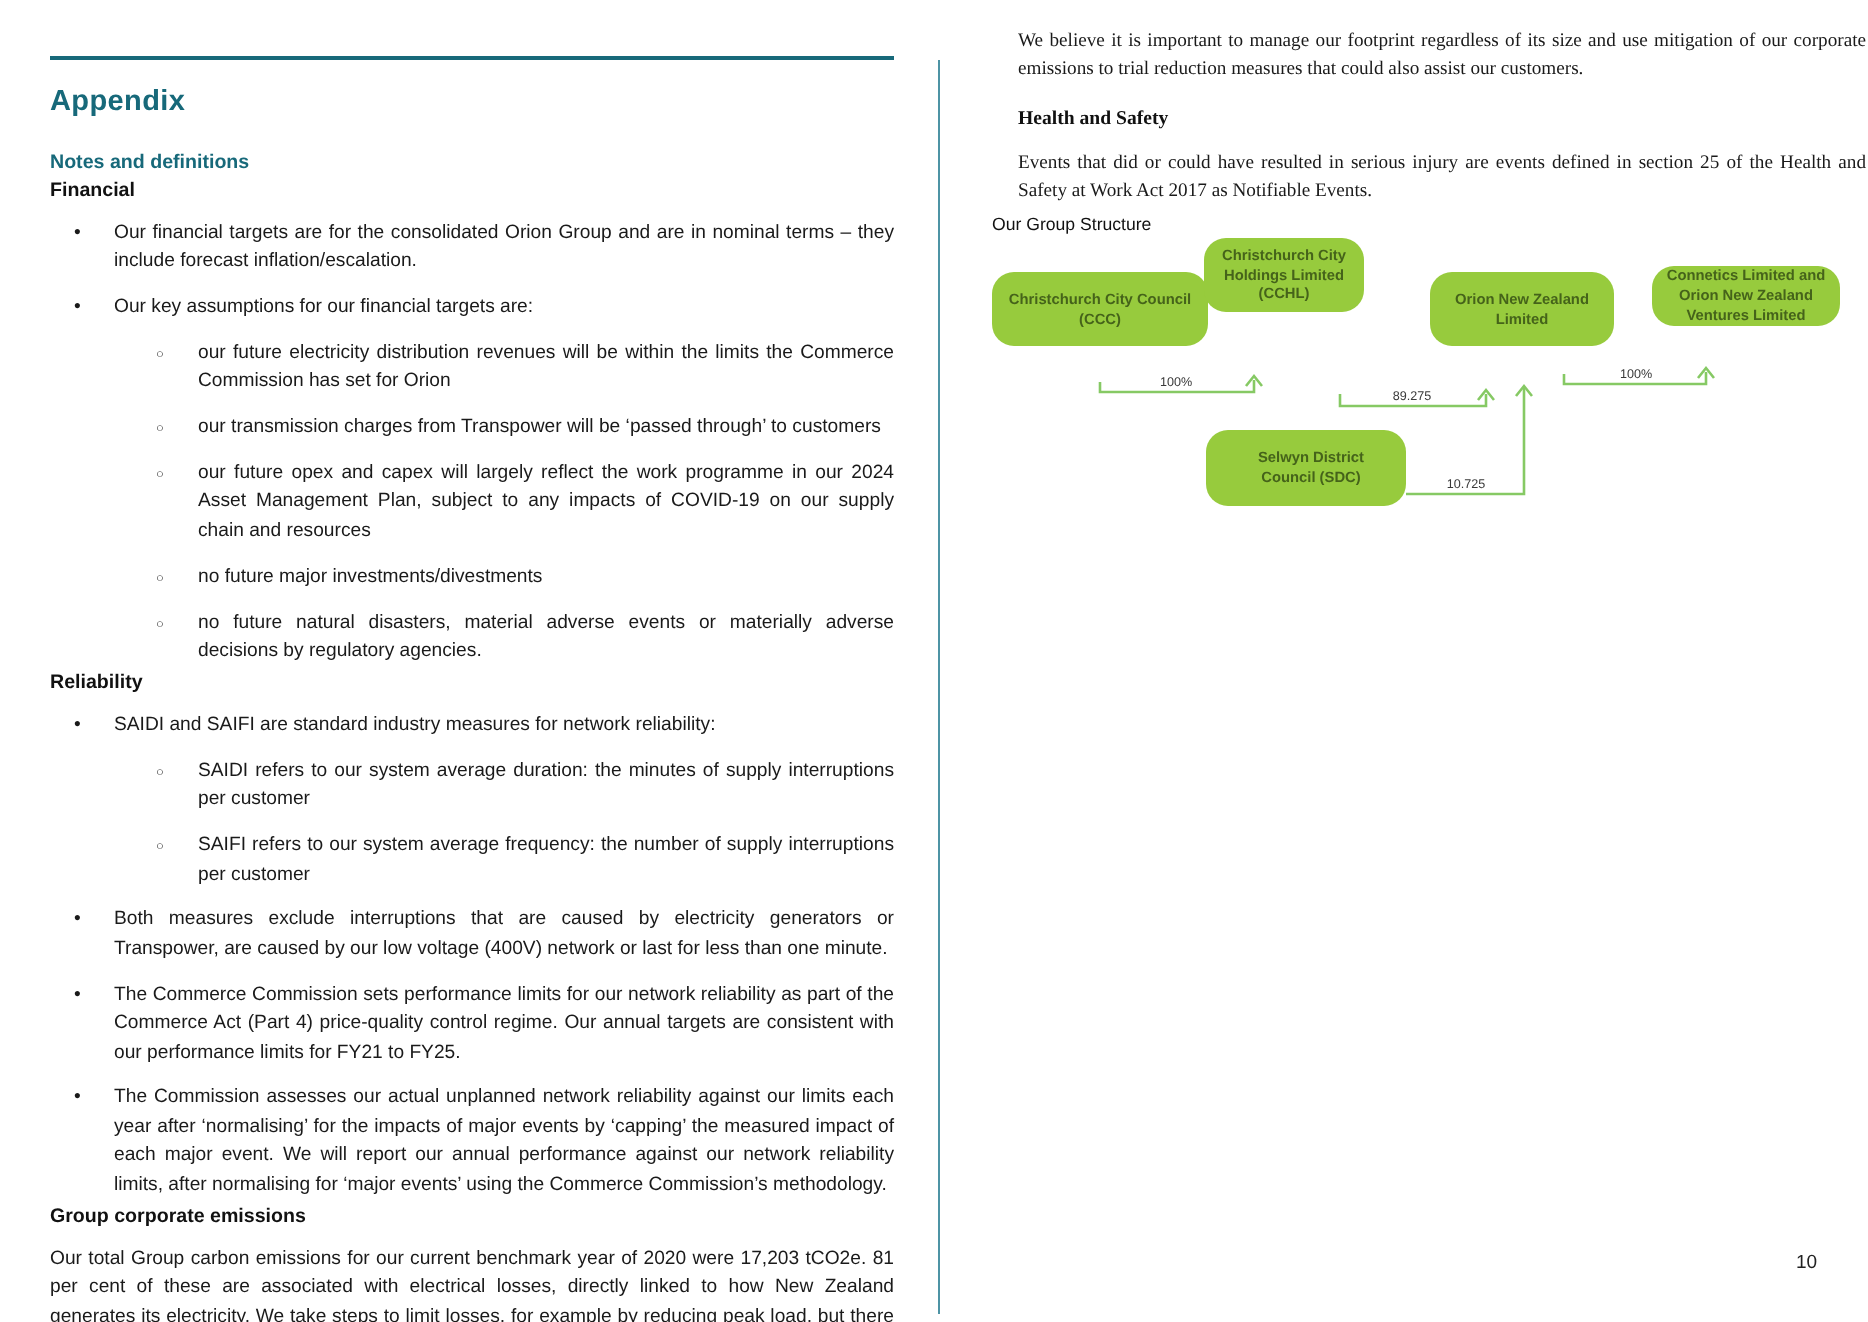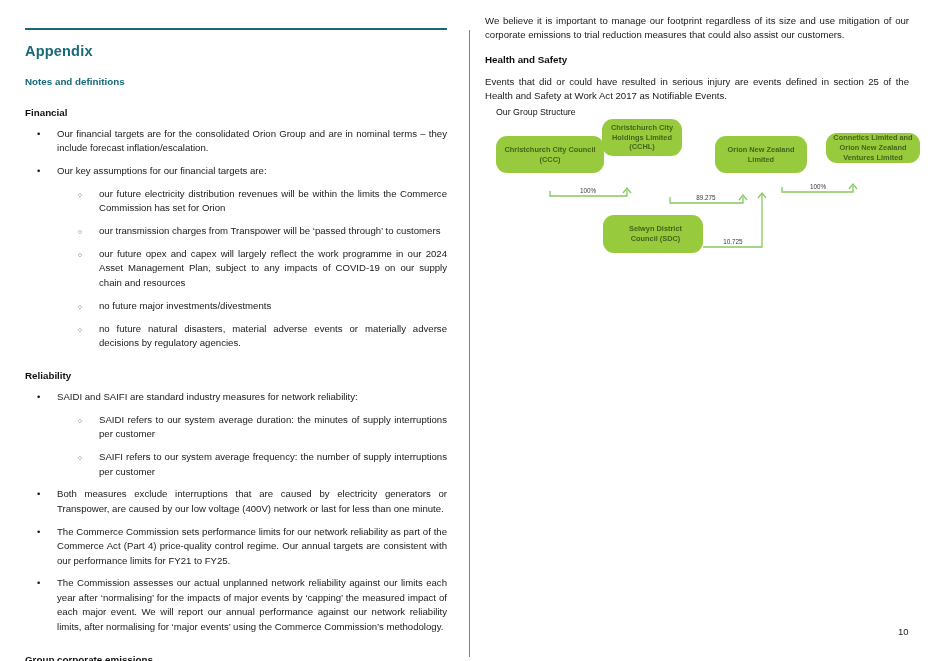--- a/index.html
+++ b/index.html
@@ -26,38 +26,38 @@
   }
   .top-rule{height:2px;background:var(--teal);width:100%;}
   h1.appendix{
     color:var(--teal);font-size:14.5px;font-weight:bold;
     margin-top:13px;letter-spacing:.2px;
   }
   h2.notes{
     color:var(--teal);font-size:9.8px;font-weight:bold;margin-top:17px;
   }
   h3.sec{
-    color:#111;font-size:9.8px;font-weight:bold;margin-top:20px;
+    color:#111;font-size:9.8px;font-weight:bold;margin-top:3px;
   }
   .body, .b1, .b2{
     font-size:9.6px;line-height:14.4px;text-align:justify;color:var(--ink);
   }
   .body{margin-top:9px;}
   .b1{position:relative;margin-top:8.5px;padding-left:32px;}
   .b1::before{content:"\2022";position:absolute;left:12px;top:0;}
   .b2{position:relative;margin-top:8.5px;padding-left:74px;}
   .b2::before{content:"\25CB";position:absolute;left:53px;top:1px;font-size:6.5px;}
   
   .divider{
     position:absolute;left:469px;top:30px;width:1px;height:627px;
     background:var(--divider);
   }
   
   .col-right{
-    position:absolute;left:485px;top:14px;width:424px;
+    position:absolute;left:509px;top:14px;width:424px;font-family:Liberation Serif, serif;
   }
   .col-right .body{margin-top:0;}
   h3.hs{color:#111;font-size:9.8px;font-weight:bold;margin:11px 0 10px 0;}
   
   .diagram{
     position:absolute;left:489px;top:107px;width:445px;height:165px;
   }
   .diagram-title{
     font-size:8.8px;font-weight:normal;color:#111;margin-left:7px;
   }

